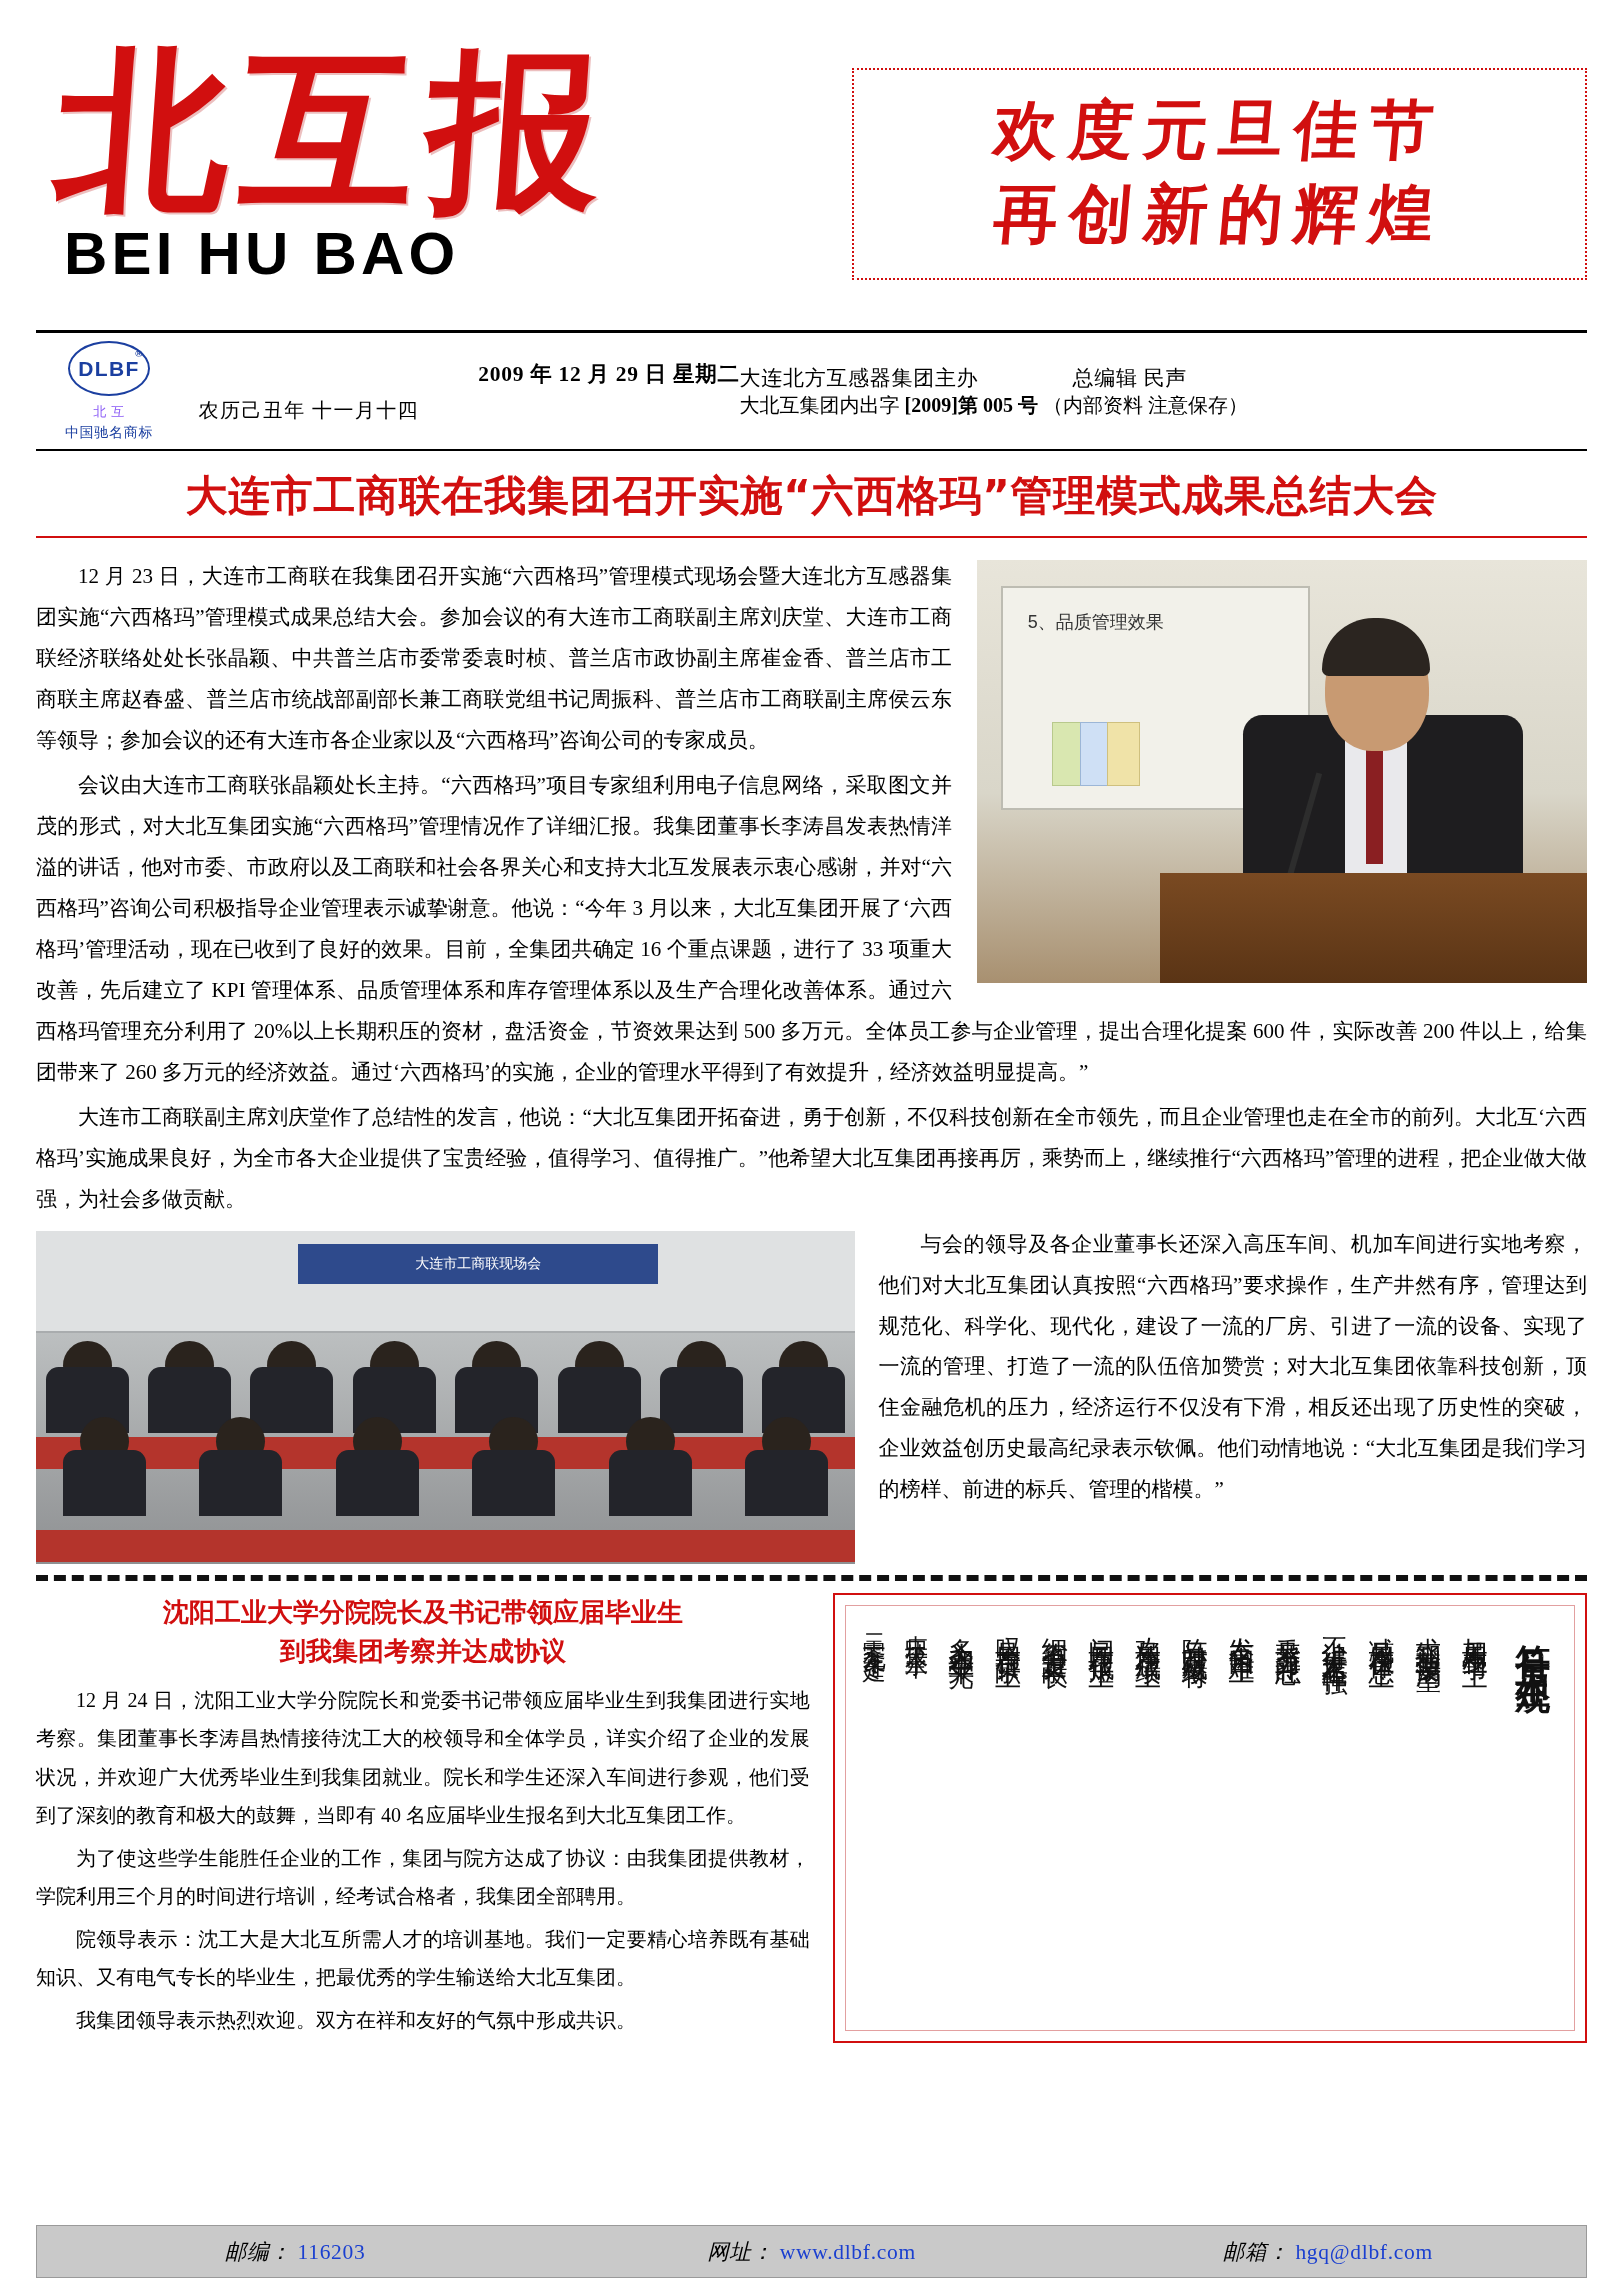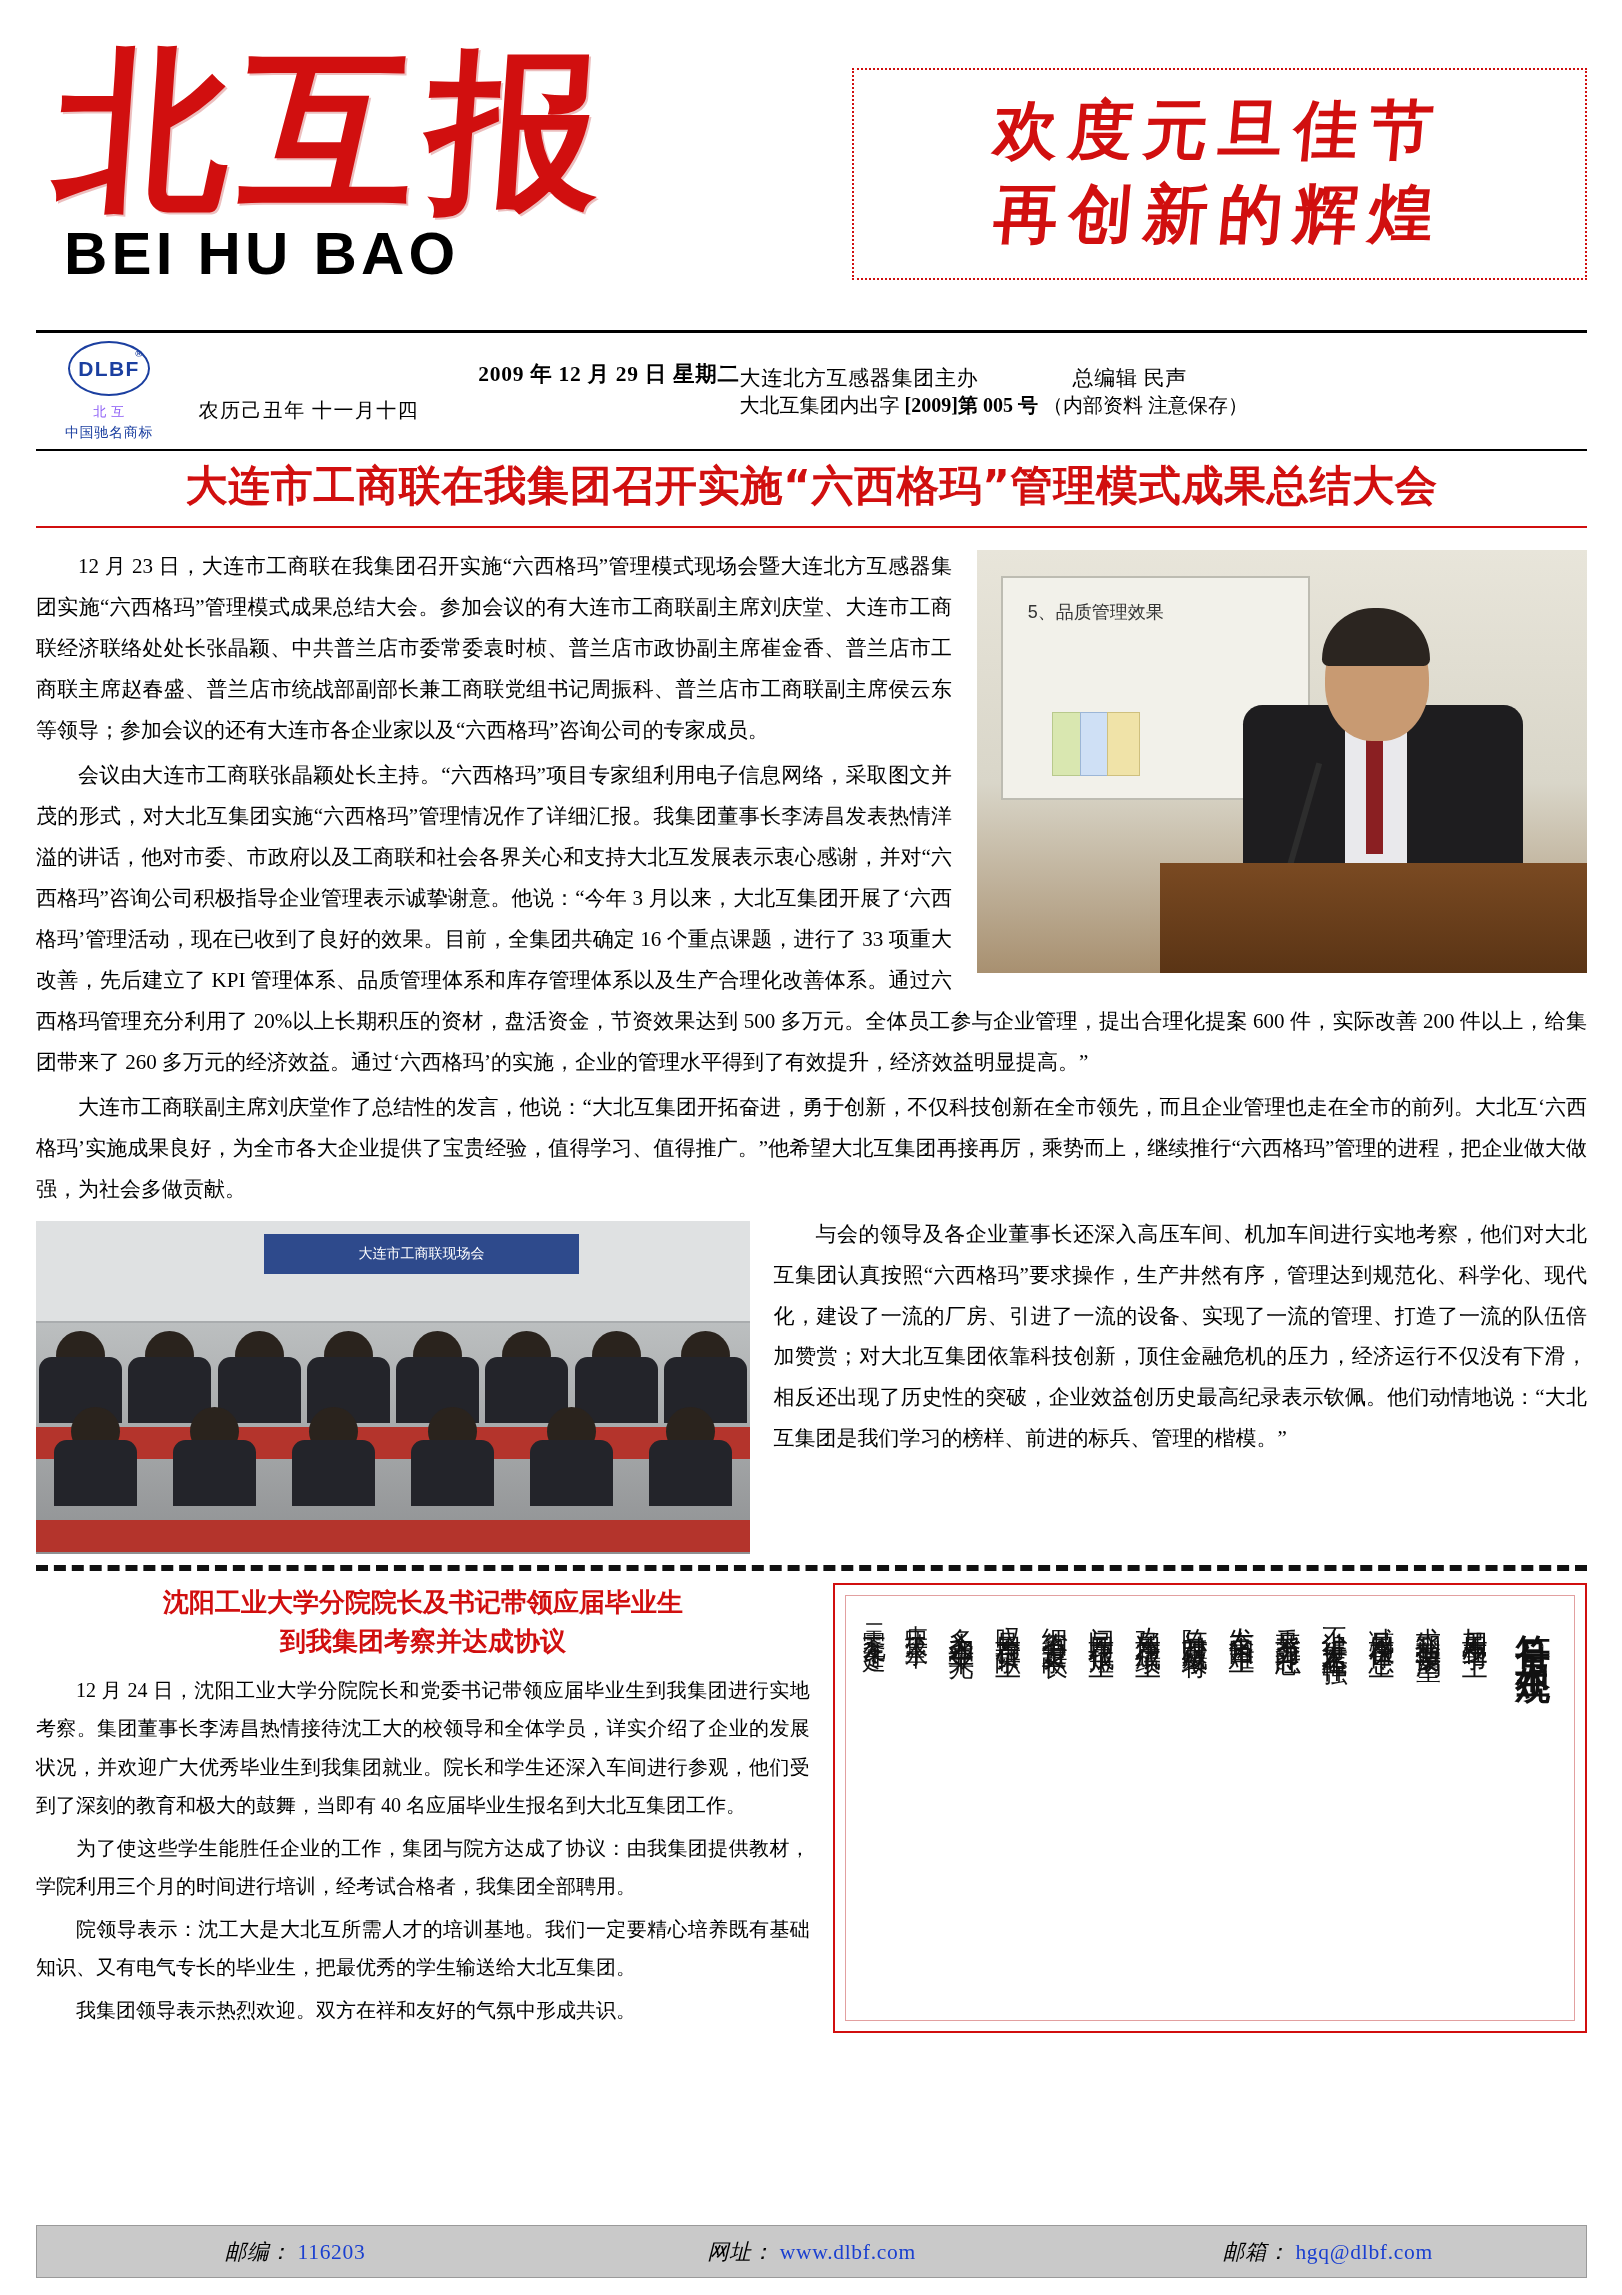--- a/index.html
+++ b/index.html
@@ -100,21 +100,21 @@
   .info-mid .l1 { font-size:21.5px; font-weight:bold; letter-spacing:0.7px;text-align:right; }
   .info-mid .l2 { font-size:20px; margin-top:8.3px; letter-spacing:1.4px; }
   .info-right { flex:1; }
   .info-right .r1 { display:flex; font-size:21px; letter-spacing:0.7px; }
   .info-right .r1 .a { width:333px; }
   .info-right .r2 { font-size:20px; margin-top:0; letter-spacing:0px; }
   .info-right .r2 b { font-weight:bold; }
 
   
   .headline {
-    margin-top:7px;
+    margin-top:17px;
     text-align:center;
     font-family:"DejaVu Sans", sans-serif;
     font-weight:bold;
     font-size:42px;
     color:#d10f0f;
     letter-spacing:0.7px;
     white-space:nowrap;
   }
   .rule-red { border-top:2.8px solid #d10f0f; margin-top:12.5px; }
 
@@ -150,21 +150,21 @@
   .p1-hair { position:absolute; left:33%; top:2%; width:108px; height:58px; background:#2b2520; border-radius:55px 55px 7px 7px; }
   .p1-body { position:absolute; left:10%; top:28%; width:82%; height:56%; background:#1e1d1f; border-radius:19.4px 19.4px 0 0; }
   .p1-shirt { position:absolute; left:40%; top:30%; width:18%; height:42%; background:#e9e9ec; }
   .p1-tie { position:absolute; left:46%; top:34%; width:5%; height:34%; background:#8a1f22; }
   .p1-podium { position:absolute; right:0; bottom:0; width:70%; height:26%; background:linear-gradient(180deg,#7a4a22,#5a3415); }
   .p1-mic { position:absolute; right:46%; bottom:24%; width:5.5px; height:111px; background:#2d2d2d; transform:rotate(16deg); }
 
   
   .float-photo-left {
     float:left;
-    width:714px;
+    width:819px;
     margin:7px 23.6px 11px 0;
   }
   .photo2 { height:333px; background:#9b9b93; }
   .p2-bg { position:absolute; inset:0; background:linear-gradient(180deg,#cfd2d4 0%,#b9bcbd 35%,#8e9092 100%); }
   .p2-wall { position:absolute; left:0; top:0; width:100%; height:30%; background:#dfe1e2; border-bottom:2.1px solid #a9acae; }
   .p2-banner { position:absolute; left:32%; top:4%; width:44%; height:12%; background:#2e4a8c; color:#fff; font-size:14px; display:flex; align-items:center; justify-content:center; font-family:"Liberation Sans",sans-serif;}
   .row { position:absolute; left:0; width:100%; display:flex; justify-content:space-around; }
   .head { width:49px; height:49px; border-radius:50%; background:#2a231d; }
   .torso { width:83px; height:66px; background:#23242a; border-radius:12.5px 12.5px 0 0; }
   .seat { position:absolute; left:0; width:100%; height:32px; background:#b4342c; }

